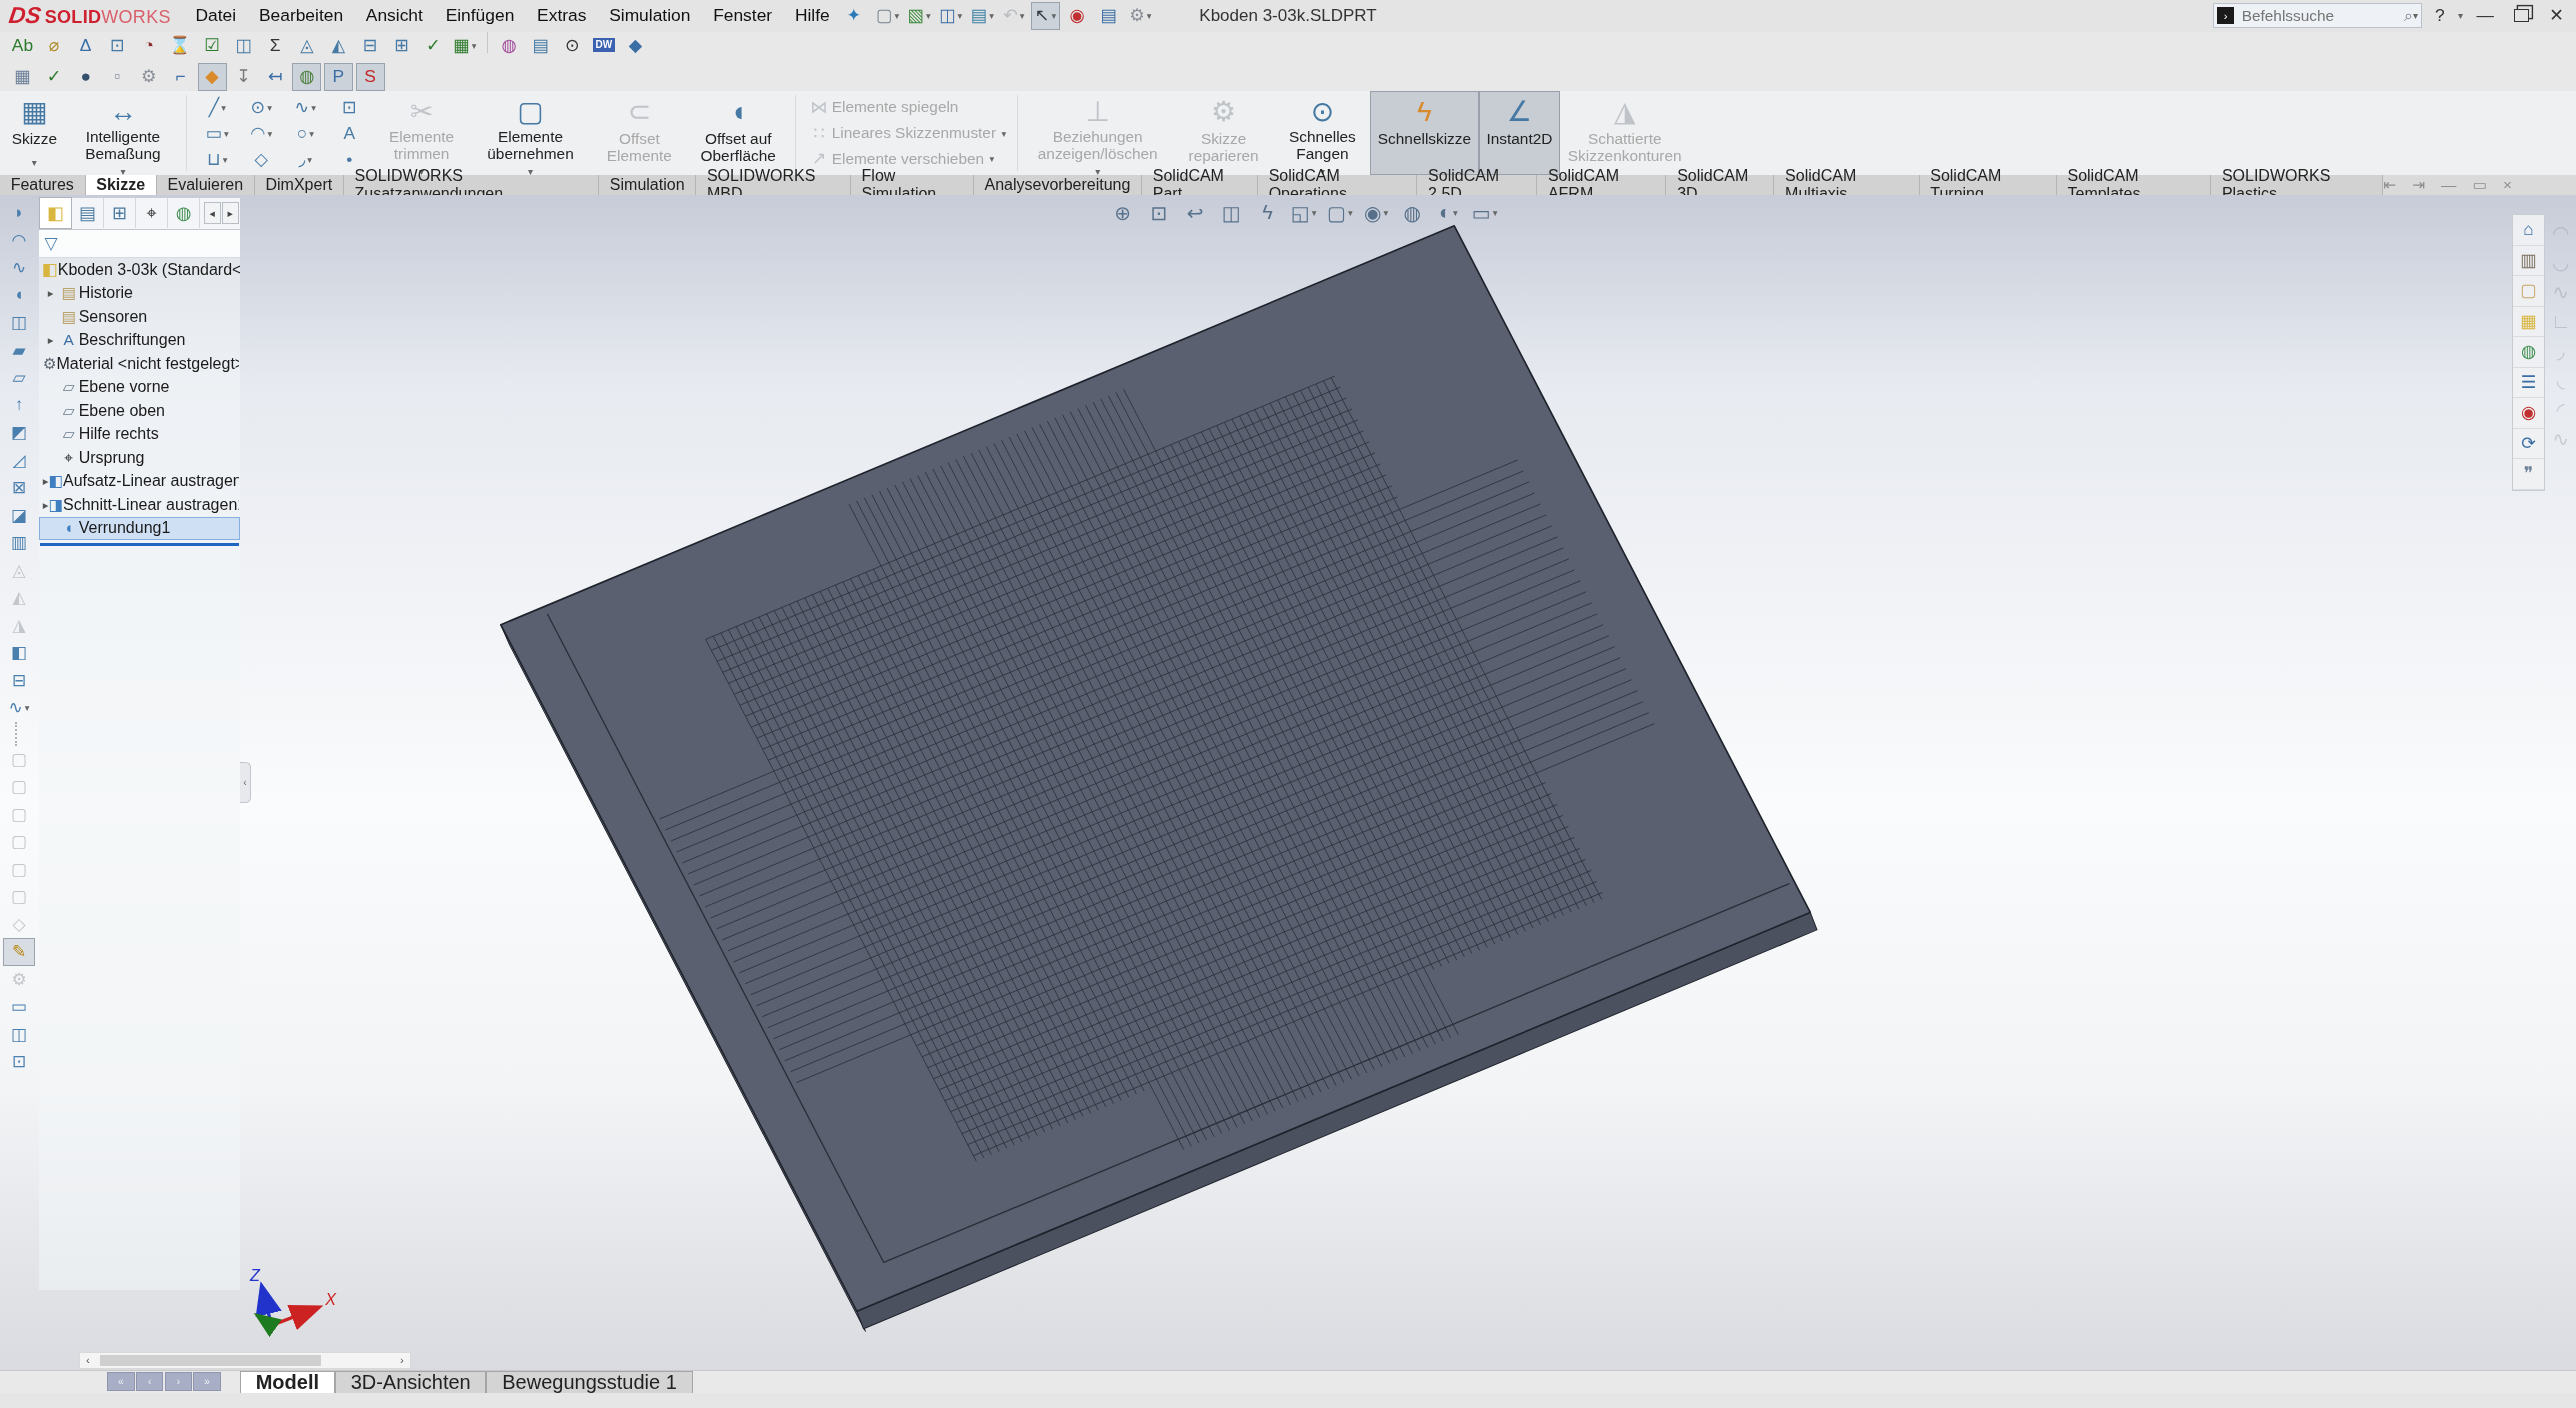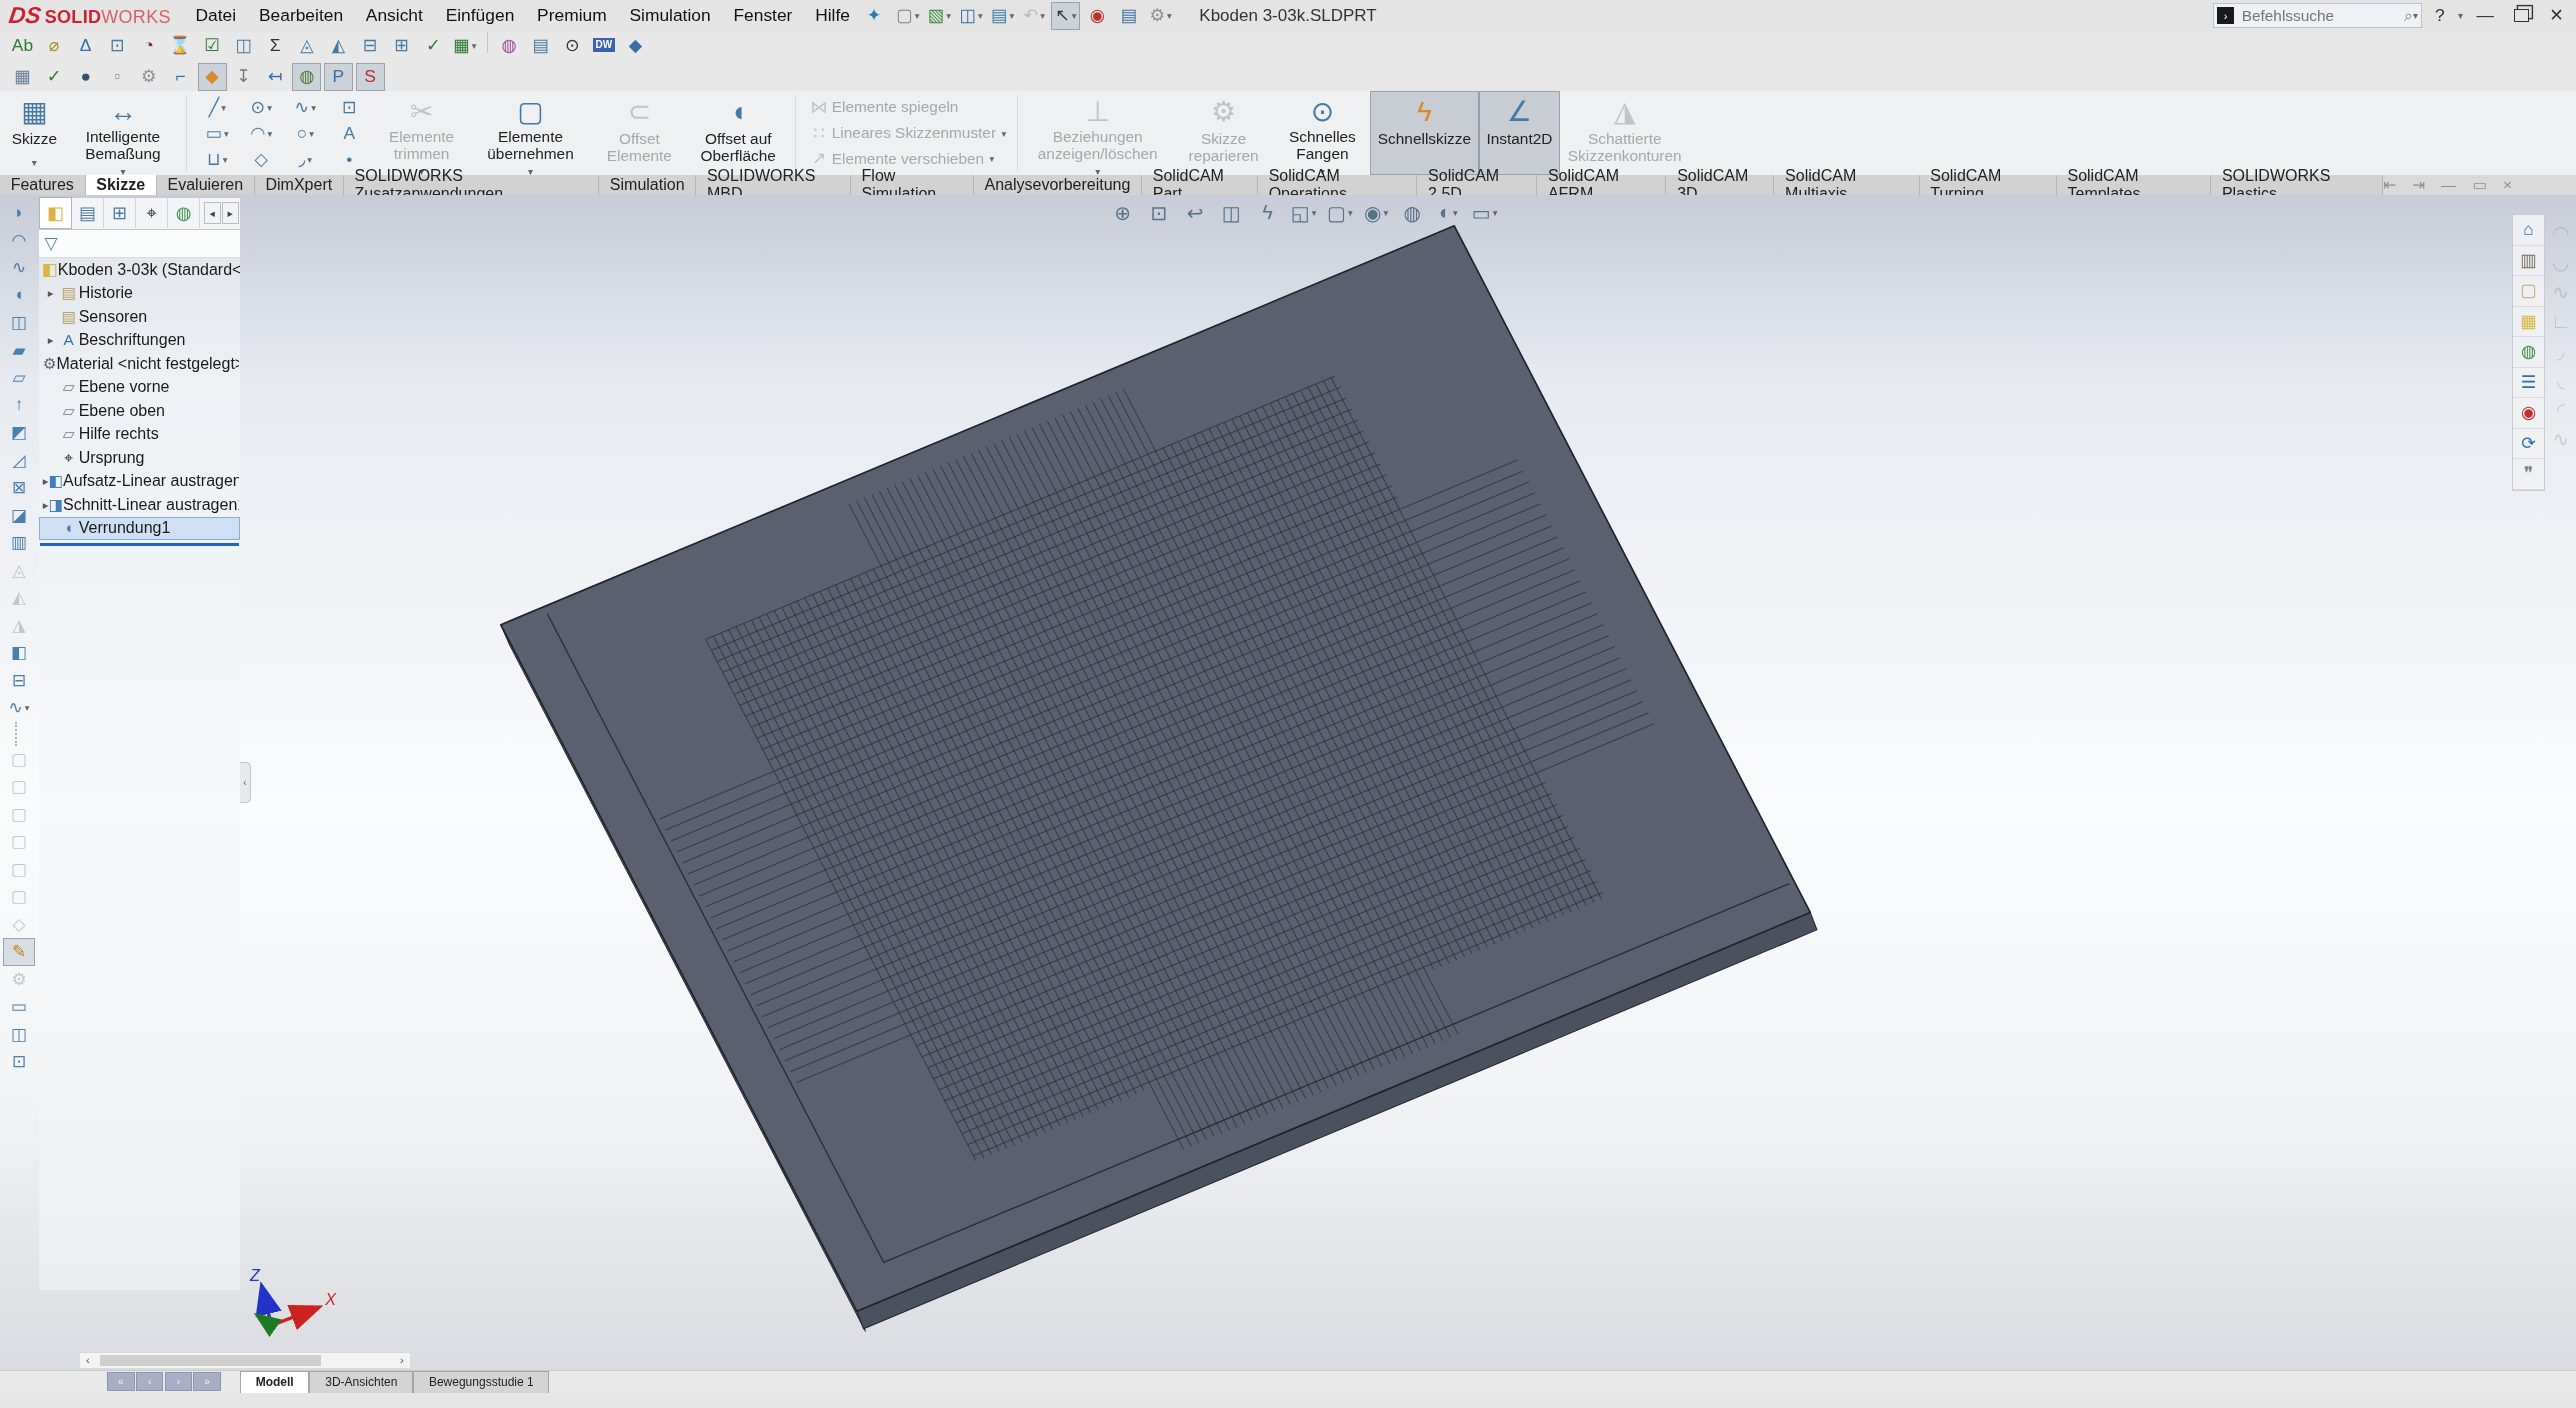--- a/index.html
+++ b/index.html
@@ -106,21 +106,21 @@
 
   
   .hscroll{position:absolute;left:79px;bottom:1.3px;width:330px;height:14.8px;background:#f4f4f4;border:0.7px solid #d9d9d9;display:flex;align-items:center;}
   .harrow{width:16px;text-align:center;font-size:11.4px;color:#555;}
   .hthumb{height:10.7px;width:221px;background:#cfcfcf;margin-left:4px;}
 
   
   .doctabs{bottom:15.4px;height:22px;background:#e9e9e9;border-top:0.7px solid #c9c9c9;display:flex;align-items:stretch;padding-left:107px;}
   .navbtns{display:flex;align-items:center;gap:1.3px;margin-right:19px;}
   .navbtns span{width:25.5px;height:17.4px;background:#a8aec6;border:0.7px solid #8f95ad;color:#f2f3f7;font-size:10px;display:flex;align-items:center;justify-content:center;}
-  .dtab{display:flex;align-items:center;padding:0 14.8px;font-size:12px;background:#d4d4d4;border:0.7px solid #a5a5a5;border-bottom:none;color:#222;}
+  .dtab{display:flex;align-items:center;padding:0 14.8px;font-size:20px;background:#d4d4d4;border:0.7px solid #a5a5a5;border-bottom:none;color:#222;}
   .dtab.active{background:#ffffff;font-weight:bold;}
 
   
   .statusbar{bottom:0;height:15.4px;background:#f0f0f0;border-top:0.7px solid #ababab;display:flex;align-items:center;font-size:14.8px;color:#333;}
   .sbleft{padding-left:5.4px;}
   .sbright{margin-left:auto;display:flex;align-items:center;height:100%;}
   .sbdiv{width:0.7px;height:100%;background:#c9c9c9;margin:0 1.3px;}
   .sbcell{padding:0 28px;}
   .sbcaret{font-size:8.7px;color:#444;padding:0 19px;}
   .sbtag{font-size:13.4px;color:#4679a4;padding:0 10.7px;}
@@ -134,21 +134,21 @@
     <div class="logo">
       <span class="ds">DS</span>
       <span class="solid">SOLID</span>
       <span class="works">WORKS</span>
     </div>
     <div class="menus" id="menubar">
         <div class="menu">Datei</div>
         <div class="menu">Bearbeiten</div>
         <div class="menu">Ansicht</div>
         <div class="menu">Einfügen</div>
-        <div class="menu">Premium</div>
+        <div class="menu">Extras</div>
         <div class="menu">Simulation</div>
         <div class="menu">Fenster</div>
         <div class="menu">Hilfe</div>
       </div>
     <span class="pin">✦</span>
 
     <div class="menus" id="qat" style="margin-left:10.7px">
         <div class="icon">
           <span class="g" style="color: rgb(123, 132, 148);">▢</span>
           <span class="caret">▾</span>

